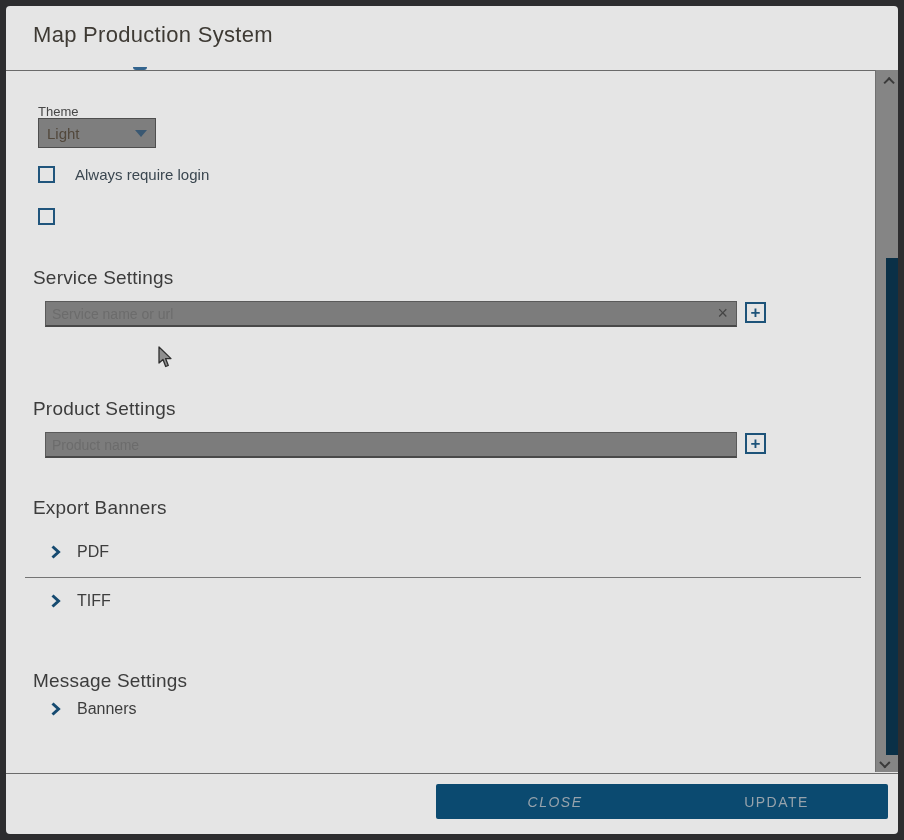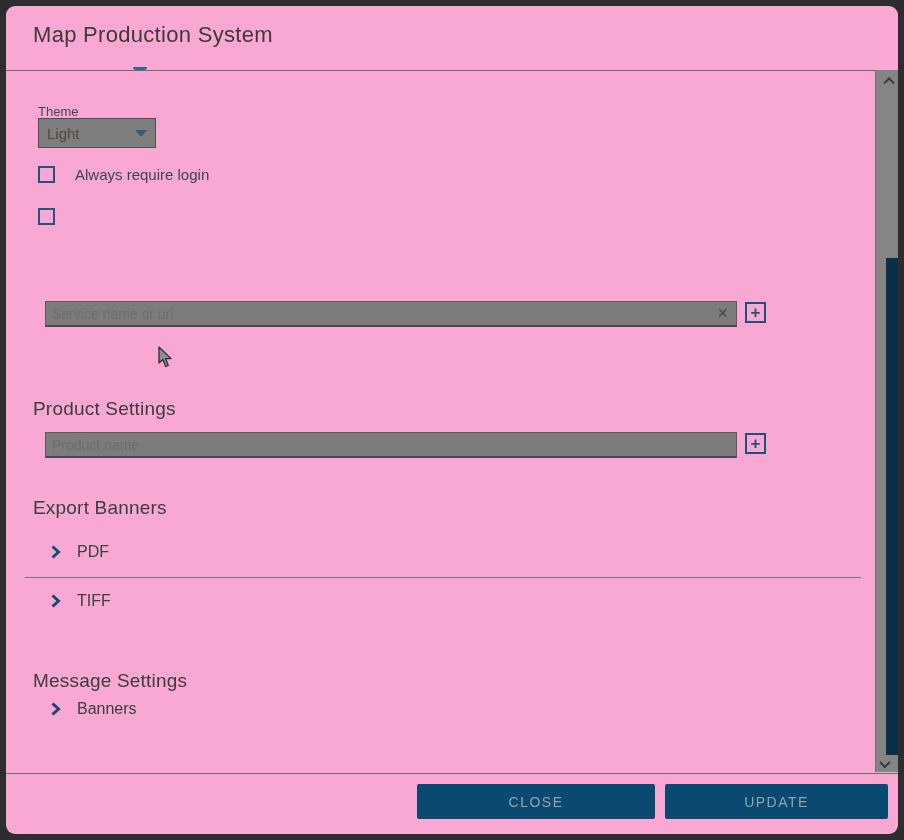--- a/index.html
+++ b/index.html
@@ -1,18 +1,18 @@
 <!DOCTYPE html>
 <html><head>
 <meta charset="utf-8">
 <style>
   html,body{margin:0;padding:0;background:#2d2d2f;}
   *{box-sizing:border-box;font-family:"Liberation Sans",sans-serif;}
   #screen{position:relative;width:904px;height:840px;background:#2d2d2f;overflow:hidden;}
-  #dialog{position:absolute;left:6px;top:6px;width:892px;height:828px;background:#f9a8d4;border-radius:9px;overflow:hidden;}
+  #dialog{position:absolute;left:6px;top:6px;width:892px;height:828px;background:#e5e5e5;border-radius:4px;overflow:hidden;}
 
   .title{position:absolute;left:27px;top:16px;font-size:22px;color:#3e3a34;letter-spacing:.3px;}
   .viewport-topline{position:absolute;left:0;top:64px;width:892px;height:1px;background:#6a6a6a;}
   .cutoff-remnant{position:absolute;left:127px;top:61px;width:14px;height:3px;background:#33648e;border-radius:0 0 4px 4px;}
 
   .field-label{position:absolute;font-size:13px;color:#474747;}
   .select{position:absolute;left:32px;top:112px;width:118px;height:30px;border:1px solid #4e4e4e;background:#7e7e7e;display:flex;align-items:center;padding:0 8px;cursor:default;}
   .select .val{font-size:15px;color:#52483c;flex:1;}
   .caret-down{width:0;height:0;border-left:6px solid transparent;border-right:6px solid transparent;border-top:7px solid #3a5872;}
 
@@ -26,21 +26,21 @@
   .text-input input::placeholder{color:#6c6c6c;opacity:1;}
   .clear-x{position:absolute;right:9px;top:2px;font-size:18px;line-height:20px;color:#454545;cursor:pointer;}
   .plus-btn{position:absolute;left:739px;width:21px;height:21px;border:2px solid #1d5379;color:#1d5379;font-size:17px;line-height:16px;text-align:center;background:transparent;padding:0;cursor:pointer;font-weight:bold;}
 
   .expander{position:absolute;left:44px;display:flex;align-items:center;gap:16px;cursor:pointer;}
   .expander .exp-label{font-size:16px;color:#3d3d3d;}
   .divider{position:absolute;left:19px;width:836px;height:1px;background:#747474;}
 
   .footer-line{position:absolute;left:0;top:767px;width:892px;height:1px;background:#6b6b6b;}
   .btn{position:absolute;top:778px;height:35px;background:#0b4a70;border:none;border-radius:2px;color:#97a3ac;font-size:14px;letter-spacing:1.5px;cursor:pointer;}
-  .btn.close{left:411px;width:238px;}
+  .btn.close{left:430px;width:238px;font-style:italic;}
   .btn.update{left:659px;width:223px;}
 
   .scrollbar{position:absolute;left:869px;top:64px;width:23px;height:702px;background:#858585;border-left:1px solid #707070;}
   .sb-arrow{position:absolute;left:7px;width:9px;height:9px;cursor:pointer;}
   .sb-arrow span{display:block;width:8px;height:8px;border-top:2px solid #3a3a3a;border-right:2px solid #3a3a3a;}
   .sb-up{top:8px;}
   .sb-up span{transform:rotate(-45deg) translate(1px,2px);}
   .sb-down{top:688px;}
   .sb-down span{transform:rotate(135deg) translate(2px,1px);}
   .sb-thumb{position:absolute;left:10px;top:188px;width:13px;height:497px;background:#0a3047;cursor:pointer;}
@@ -60,20 +60,21 @@
     <div class="field-label" style="left:32px;top:98px;">Theme</div>
     <div class="select">
       <span class="val">Light</span>
       <span class="caret-down"></span>
     </div>
 
     <div class="checkbox" style="left:32px;top:160px;"></div>
     <div class="cb-label" style="top:160px;">Always require login</div>
     <div class="checkbox" style="left:32px;top:202px;"></div>
 
+    <div class="section-heading" style="top:261px;">Service Settings</div>
     <div class="text-input" style="top:295px;">
       <input type="text" placeholder="Service name or url" style="">
       <span class="clear-x">×</span>
     </div>
     <button class="plus-btn" style="top:296px;">+</button>
 
     <div class="section-heading" style="top:392px;">Product Settings</div>
     <div class="text-input" style="top:426px;">
       <input type="text" placeholder="Product name" style="">
     </div>

